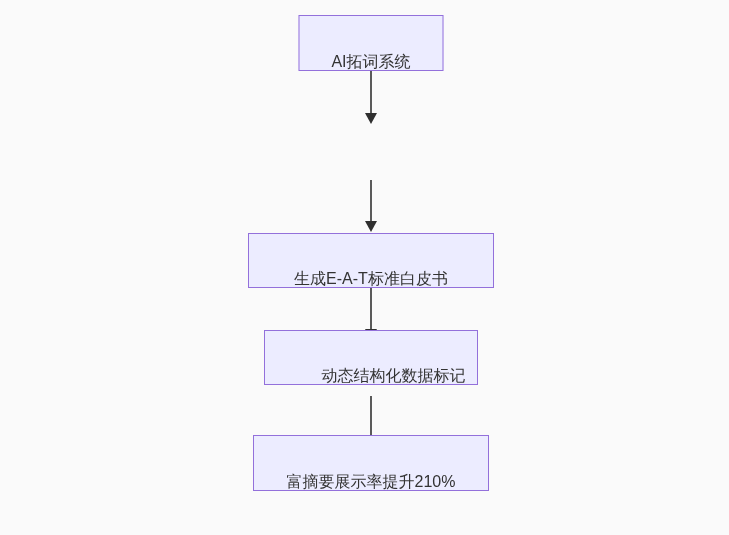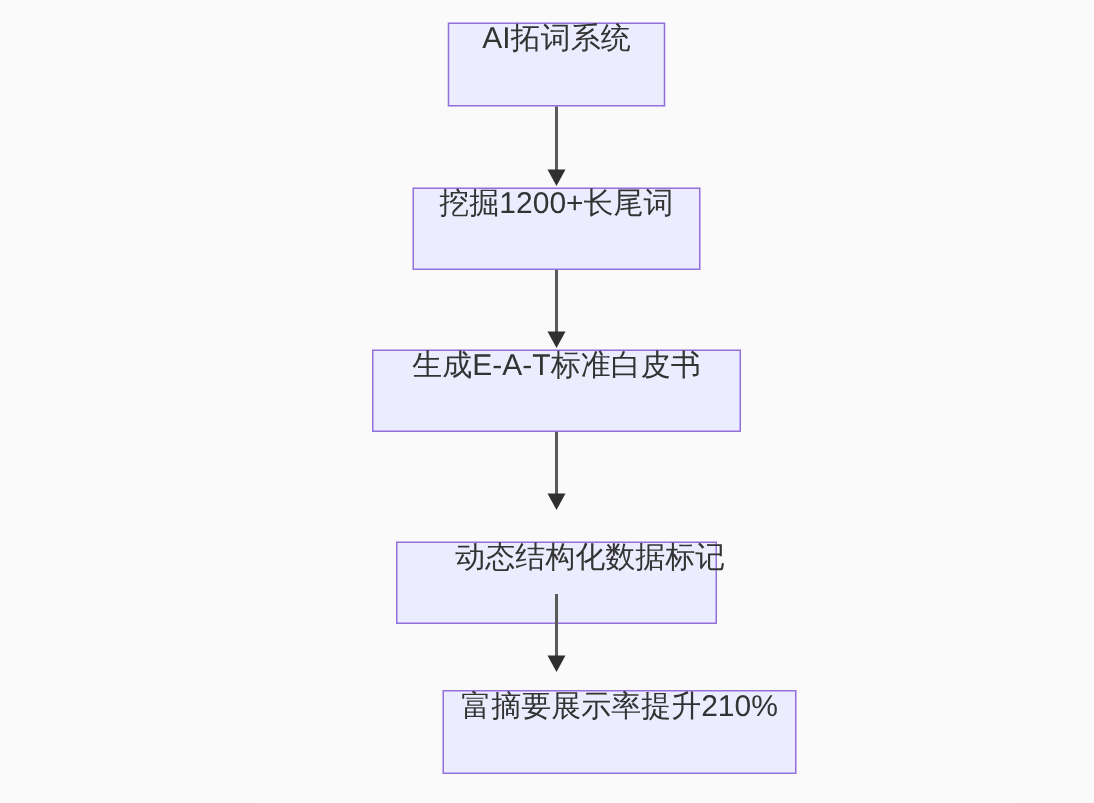--- a/index.html
+++ b/index.html
@@ -16,31 +16,31 @@
   }
   .node {
     position: absolute;
     left: 371px;
     transform: translateX(-50%);
     box-sizing: border-box;
     background: var(--node-fill, #ECECFF);
     border: 1px solid var(--node-border, #9370DB);
     color: var(--text-color, #333333);
     display: flex;
-    align-items: flex-start;
+    align-items: flex-end;
     justify-content: center;
-    font-size: 20px;
+    font-size: 16px;
     line-height: 1;
     white-space: nowrap;
   }
   #n1 { top: 15px;  width: 145px; height: 56px; }
   #n2 { top: 125px; width: 192px; height: 55px; }
   #n3 { top: 233px; width: 246px; height: 55px; }
-  #n4 { top: 361px; width: 214px; height: 55px; padding-left: 45px; }
-  #n5 { top: 460px; width: 236px; height: 56px; margin-left: 42px; }
+  #n4 { top: 330px; width: 214px; height: 55px; padding-left: 45px; }
+  #n5 { top: 435px; width: 236px; height: 56px; }
 
   .edge {
     position: absolute;
     left: 371px;
     transform: translateX(-50%);
     display: flex;
     flex-direction: column;
     align-items: center;
   }
   #e1 { top: 71px;  height: 53px; }
@@ -69,23 +69,20 @@
 
   <div class="node" id="n1">
     <span>AI拓词系统</span>
   </div>
 
   <div class="edge" id="e1">
     <div class="line"></div>
     <div class="head"></div>
   </div>
 
-  <div class="node" id="n2">
-    <span>挖掘1200+长尾词</span>
-  </div>
 
   <div class="edge" id="e2">
     <div class="line"></div>
     <div class="head"></div>
   </div>
 
   <div class="node" id="n3">
     <span>生成E-A-T标准白皮书</span>
   </div>
 

